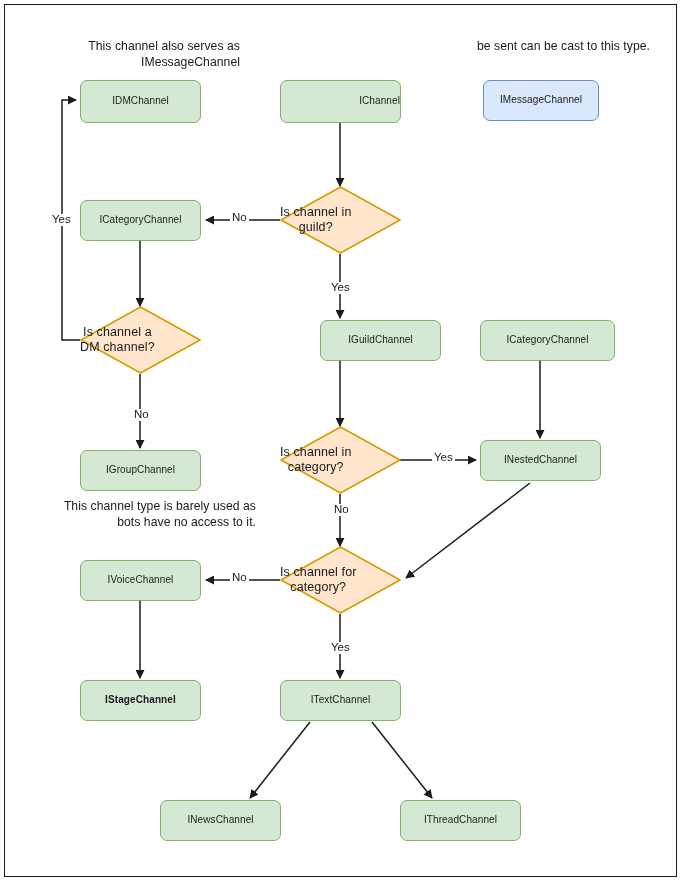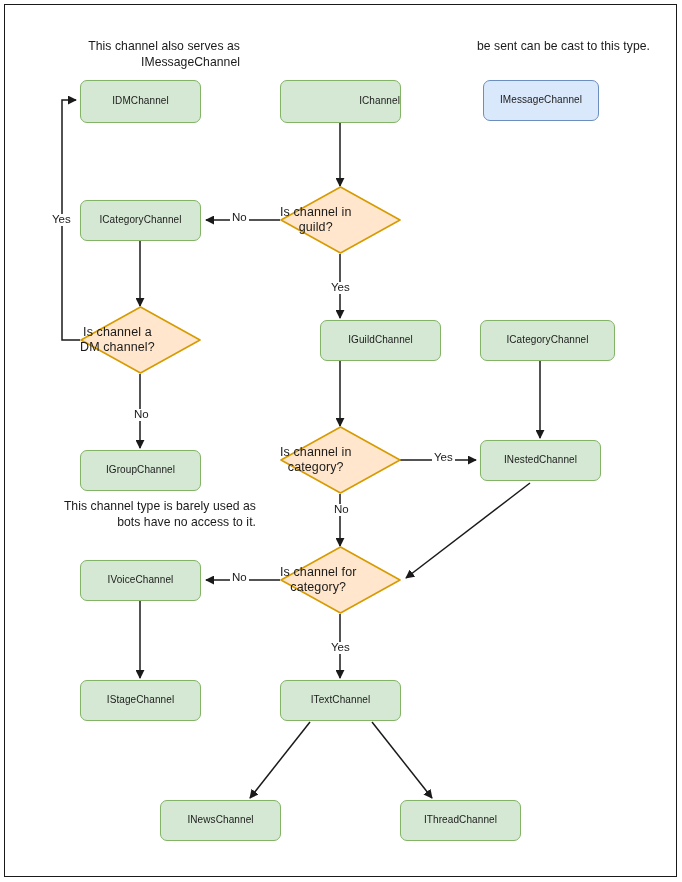--- a/index.html
+++ b/index.html
@@ -201,21 +201,21 @@
   </div>
 
   <div class="node green" style="left:80px; top:560px; width:121px; height:41px;">
     <span>IVoiceChannel</span>
   </div>
 
   <div class="node green" style="left:480px; top:440px; width:121px; height:41px;">
     <span>INestedChannel</span>
   </div>
 
-  <div class="node green" style="left:80px; top:680px; width:121px; height:41px;">
+  <div class="node green" style="left:80px; top:680px; width:121px; height:41px;font-weight:bold;">
     <span>IStageChannel</span>
   </div>
 
   <div class="node green" style="left:280px; top:680px; width:121px; height:41px;">
     <span>ITextChannel</span>
   </div>
 
   <div class="node green" style="left:160px; top:800px; width:121px; height:41px;">
     <span>INewsChannel</span>
   </div>

